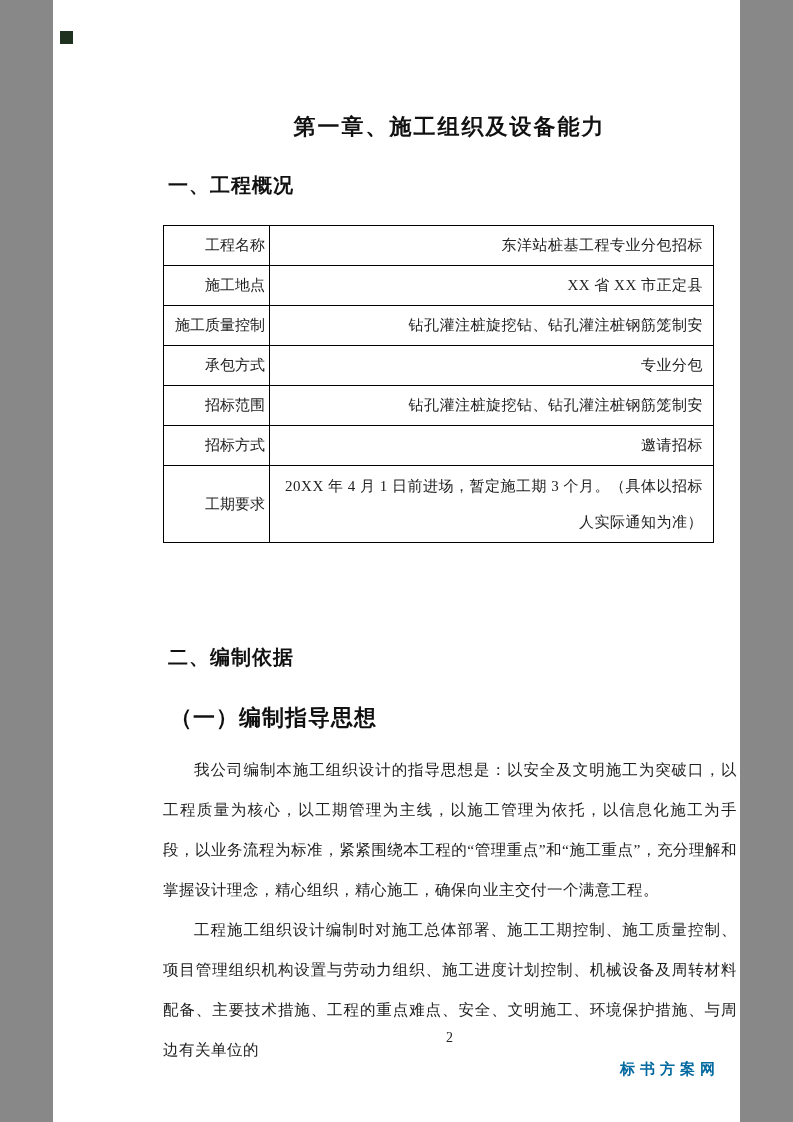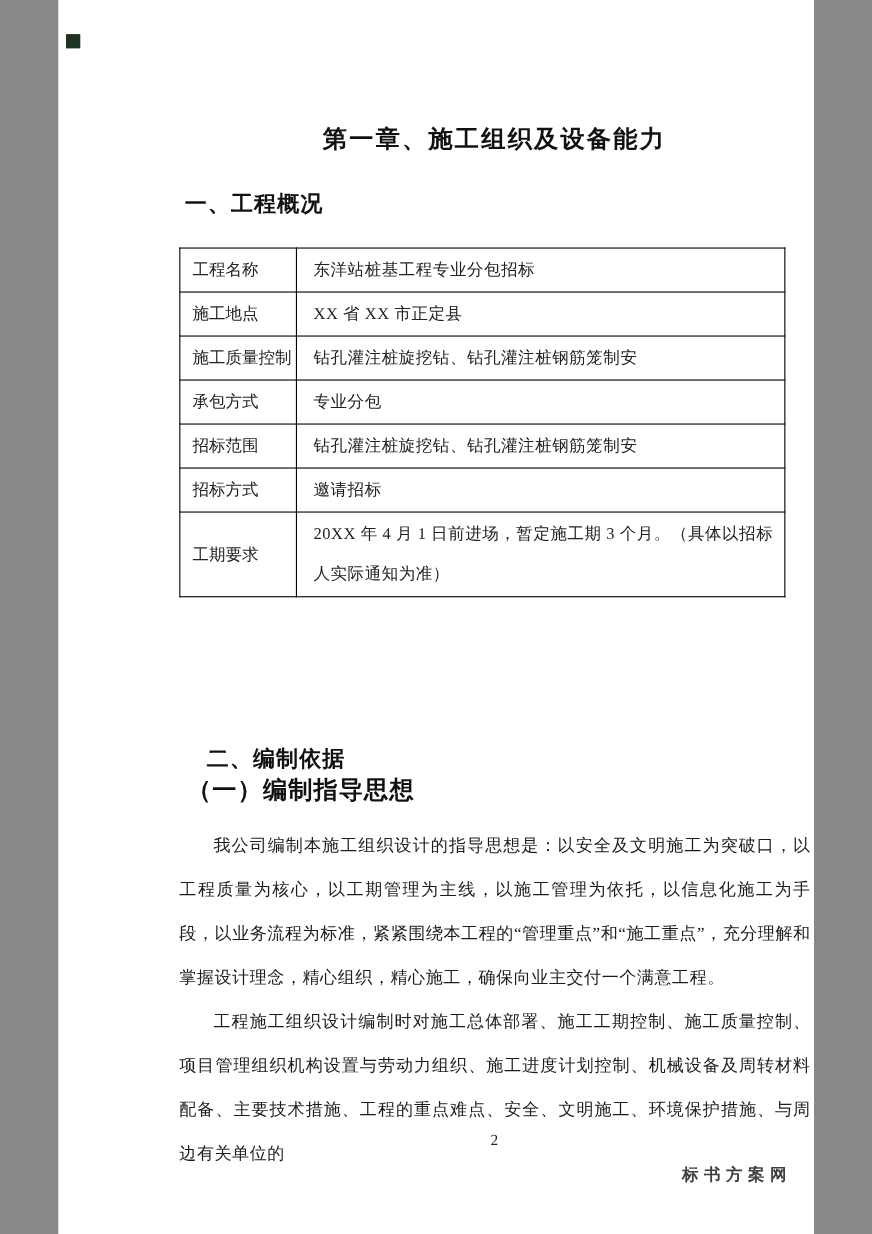--- a/index.html
+++ b/index.html
@@ -37,38 +37,39 @@
   .h-level1 {
     position: absolute;
     left: 115px;
     font-family: "Liberation Sans", "DejaVu Sans", sans-serif;
     font-weight: bold;
     font-size: 20px;
     letter-spacing: 1px;
     color: #111;
   }
   .h1-overview { top: 172px; }
-  .h1-basis    { top: 676px; margin-left: 20px; }
+  .h1-basis    { top: 644px; }
   .h-level2 {
     position: absolute;
     left: 117px;
     top: 703px;
     font-family: "Liberation Sans", "DejaVu Sans", sans-serif;
     font-weight: bold;
     font-size: 22px;
     letter-spacing: 1px;
     color: #111;
   }
   table.overview {
     position: absolute;
     left: 110px;
     top: 225px;
     width: 551px;
     border-collapse: collapse;
     table-layout: fixed;
+    text-align: right;
   }
   table.overview td {
     border: 1px solid #000;
     font-size: 15px;
     vertical-align: middle;
     color: #222;
   }
   table.overview td.lbl { width: 106px; padding: 4px 4px 4px 11px; }
   table.overview td.val { padding: 4px 10px 4px 15px; letter-spacing: 0.5px; }
   table.overview tr { height: 40px; }
@@ -97,21 +98,21 @@
     font-size: 14px;
     color: #222;
   }
   .watermark {
     position: absolute;
     right: 10px;
     top: 1060px;
     text-align: right;
     font-family: "Liberation Sans", "DejaVu Sans", sans-serif;
     font-weight: bold;
-    color: #404040;
+    color: #0369a1;
     line-height: 1.15;
   }
   .watermark .wm-cn {
     font-size: 15px;
     letter-spacing: 5px;
     padding-right: 10px;
   }
   .watermark .wm-url {
     font-size: 23px;
     letter-spacing: -0.5px;

